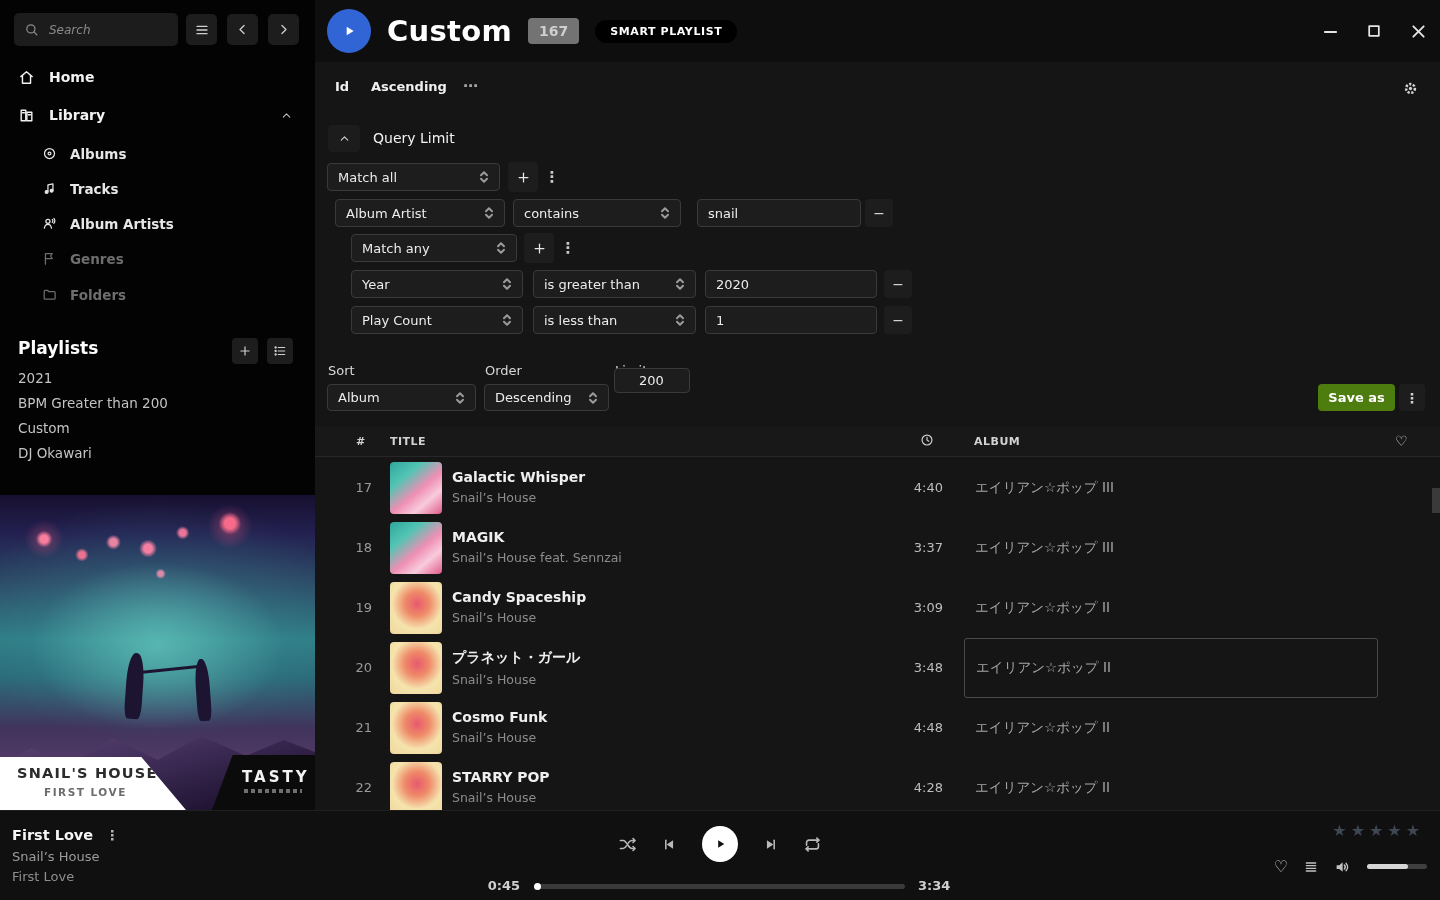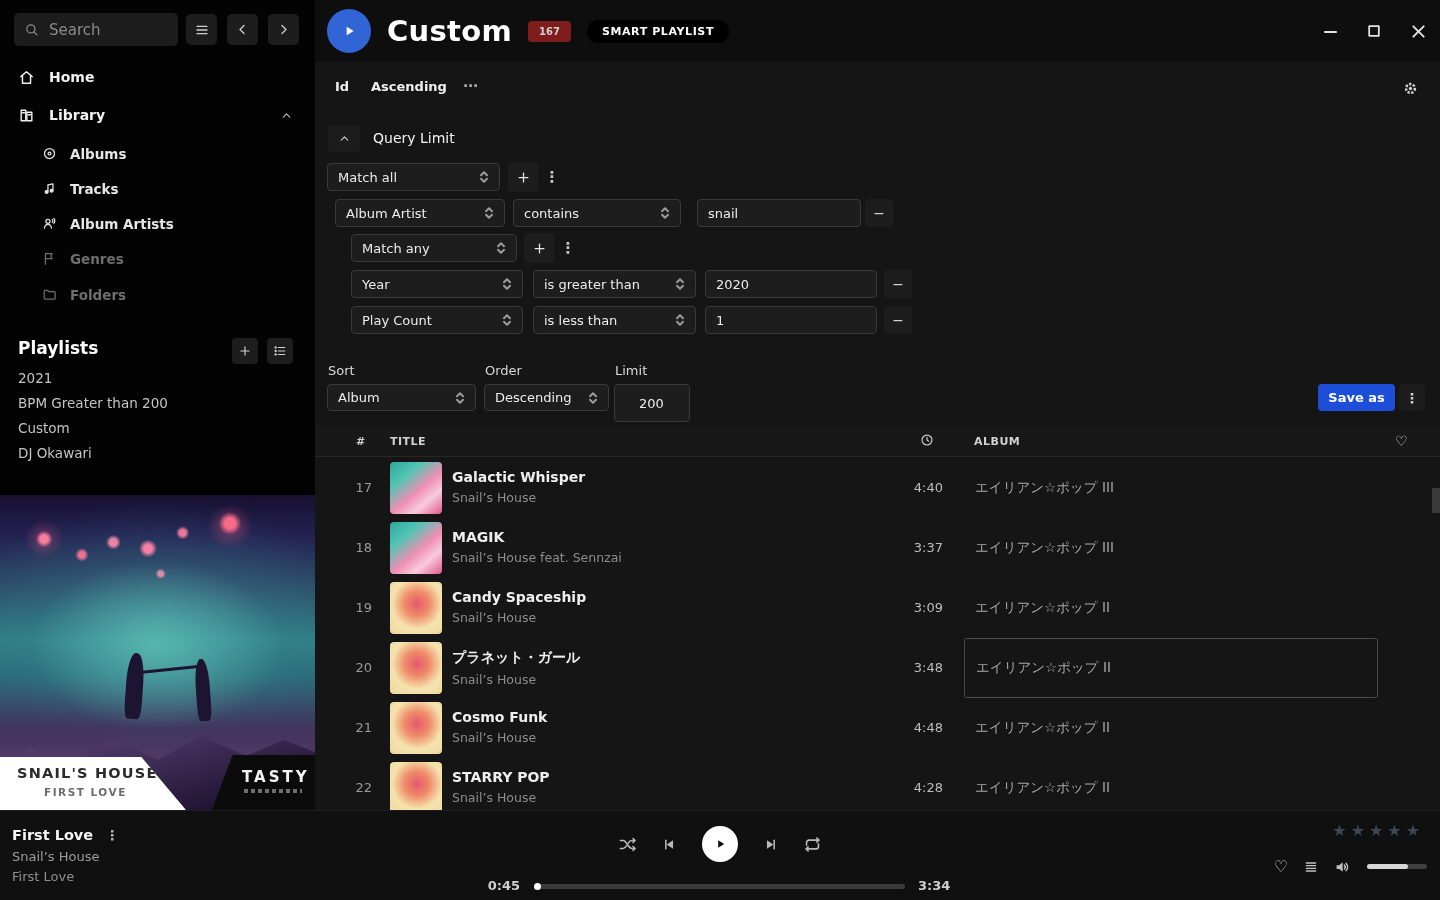--- a/index.html
+++ b/index.html
@@ -7,21 +7,21 @@
   body { font-family:"DejaVu Sans","Liberation Sans",sans-serif; }
   svg { display:block; }
   .ic { stroke:currentColor; fill:none; stroke-width:2; stroke-linecap:round; stroke-linejoin:round; }
 
   .app { position:relative; width:1440px; height:900px; overflow:hidden; background:#151515; }
 
   
   .sidebar { position:absolute; left:0; top:0; width:315px; height:810px; background:#030303; overflow:hidden; }
   .search-box { position:absolute; left:14px; top:13px; width:164px; height:33px; background:#1c1c1c; border-radius:5px;
     display:flex; align-items:center; gap:10px; padding:0 10px; color:#8a8a8a; cursor:text; }
-  .search-box .ph { font-size:15px; }
+  .search-box .ph { font-size:12px;font-style:italic; }
   .sq-btn { position:absolute; top:14px; width:31px; height:31px; background:#1d1d1d; border-radius:5px;
     display:flex; align-items:center; justify-content:center; color:#cfcfcf; cursor:pointer; }
   .nav-item { position:absolute; left:0; width:100%; height:28px; display:flex; align-items:center; gap:14px;
     padding-left:18px; color:#f2f2f2; font-weight:bold; font-size:14px; cursor:pointer; }
   .nav-item .chev-up { position:absolute; right:22px; color:#bdbdbd; }
   .sub-item { position:absolute; left:0; width:100%; height:25px; display:flex; align-items:center; gap:13px;
     padding-left:42px; color:#e6e6e6; font-weight:bold; font-size:13.5px; cursor:pointer; }
   .sub-item.dim { color:#6e6e6e; }
   .pl-head { position:absolute; left:18px; top:338px; color:#fff; font-size:17px; font-weight:bold; }
   .pl-btn { position:absolute; top:338px; width:26px; height:26px; background:#1d1d1d; border-radius:4px;
@@ -62,21 +62,21 @@
   .art-tag .t2 { position:absolute; left:32px; top:34px; width:58px; height:4px;
     background:repeating-linear-gradient(90deg,#6f6f6f 0 4px,transparent 4px 7px); }
 
   
   .main { position:absolute; left:315px; top:0; width:1125px; height:810px; background:#151515; overflow:hidden; }
   .page-header { position:absolute; left:0; top:0; width:100%; height:62px; background:#0e0e0e;
     display:flex; align-items:center; padding-left:12px; gap:16px; }
   .hdr-play { width:44px; height:44px; border-radius:50%; background:#3165d6; display:flex; align-items:center;
     justify-content:center; cursor:pointer; flex:0 0 auto; }
   .hdr-title { font-size:29px; font-weight:800; color:#fff; letter-spacing:.3px; }
-  .hdr-count { background:#7f1d1d; border-radius:4px; padding:5px 11px; font-size:10px; font-weight:bold; color:#cfcfcf; }
+  .hdr-count { background:#737373; border-radius:4px; padding:5px 11px; font-size:14px; font-weight:bold; color:#cfcfcf; }
   .hdr-badge { background:#000; border-radius:12px; padding:5px 15px; font-size:11px; font-weight:bold; color:#fff; letter-spacing:.6px; }
   .win-controls { position:absolute; top:23px; right:14px; display:flex; gap:28px; color:#e4e4e4; }
   .win-btn { width:16px; height:16px; display:flex; align-items:center; justify-content:center; cursor:pointer; }
 
   .toolbar { position:absolute; left:0; top:62px; width:100%; height:52px; }
   .tb-item { position:absolute; top:17px; font-size:13px; font-weight:bold; color:#f0f0f0; cursor:pointer; }
   .tb-dots { position:absolute; left:148px; top:15px; color:#a8a8a8; font-size:15px; font-weight:bold; cursor:pointer; letter-spacing:1px; }
   .tb-gear { position:absolute; right:21px; top:18px; color:#d2d2d2; cursor:pointer; }
 
   
@@ -89,21 +89,21 @@
   .sel .caret { color:#9a9a9a; }
   input.ctl { outline:none; font-family:inherit; }
   .icon-btn { position:absolute; width:30px; height:30px; background:#1d1d1d; border-radius:4px;
     display:flex; align-items:center; justify-content:center; color:#e8e8e8; cursor:pointer; }
   .dots-v { position:absolute; width:18px; height:30px; display:flex; align-items:center; justify-content:center;
     color:#c9c9c9; font-size:15px; font-weight:bold; cursor:pointer; }
   .minus-btn { position:absolute; width:28px; height:28px; background:#1d1d1d; border-radius:4px;
     display:flex; align-items:center; justify-content:center; color:#d9d9d9; font-size:14px; cursor:pointer; }
 
   .sort-label { position:absolute; top:363px; font-size:13px; color:#d8d8d8; }
-  .save-btn { position:absolute; left:1003px; top:384px; width:77px; height:27px; background:#1d4ed8; border-radius:4px;
+  .save-btn { position:absolute; left:1003px; top:384px; width:77px; height:27px; background:#4d7c0f; border-radius:4px;
     display:flex; align-items:center; justify-content:center; color:#fff; font-size:13px; font-weight:bold; cursor:pointer; }
   .save-dots { position:absolute; left:1084px; top:384px; width:26px; height:27px; background:#1d1d1d; border-radius:4px;
     display:flex; align-items:center; justify-content:center; color:#d0d0d0; font-size:14px; font-weight:bold; cursor:pointer; }
 
   
   .list-header { position:absolute; left:0; top:426px; width:100%; height:31px; background:#181818;
     border-bottom:1px solid #272727; font-size:11px; font-weight:bold; color:#d2d2d2; letter-spacing:.5px; }
   .lh-num { position:absolute; left:41px; top:9px; }
   .lh-title { position:absolute; left:75px; top:9px; }
   .lh-clock { position:absolute; left:605px; top:7px; color:#cfcfcf; }
@@ -458,21 +458,21 @@
     </div>
     <div class="ctl sel" style="left:169px;top:384px;width:125px;height:27px">
       <span>Descending</span>
       <span class="caret">
           <svg class="ic" width="10" height="14" viewBox="0 0 10 14" stroke-width="1.4">
             <path d="M2 5.2L5 2.2l3 3"></path>
             <path d="M2 8.8l3 3 3-3"></path>
           </svg>
         </span>
     </div>
-    <input class="ctl" style="left: 299px; top: 384px; width: 76px; height: 38px; padding-left: 24px;" value="200">
+    <input class="ctl" style="left: 299px; top: 368px; width: 76px; height: 25px; padding-left: 24px;" value="200">
     <div class="save-btn">Save as</div>
     <div class="save-dots">⋮</div>
 
     <div class="list-header">
       <span class="lh-num">#</span>
       <span class="lh-title">TITLE</span>
       <span class="lh-clock">
         <svg class="ic" width="14" height="14" viewBox="0 0 24 24" stroke-width="1.8">
             <circle cx="12" cy="12" r="8.5"></circle>
             <path d="M12 7.5V12l3 2"></path>

